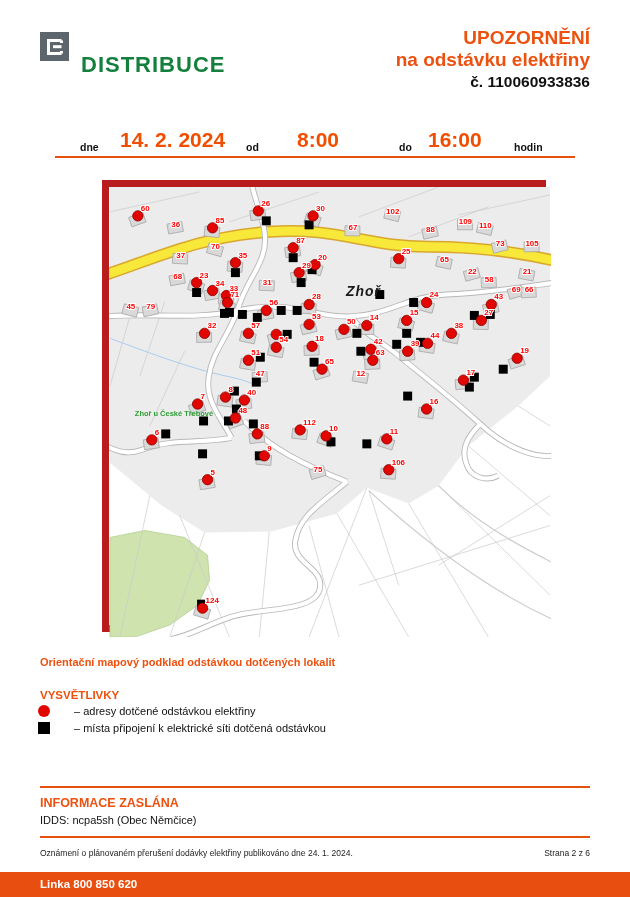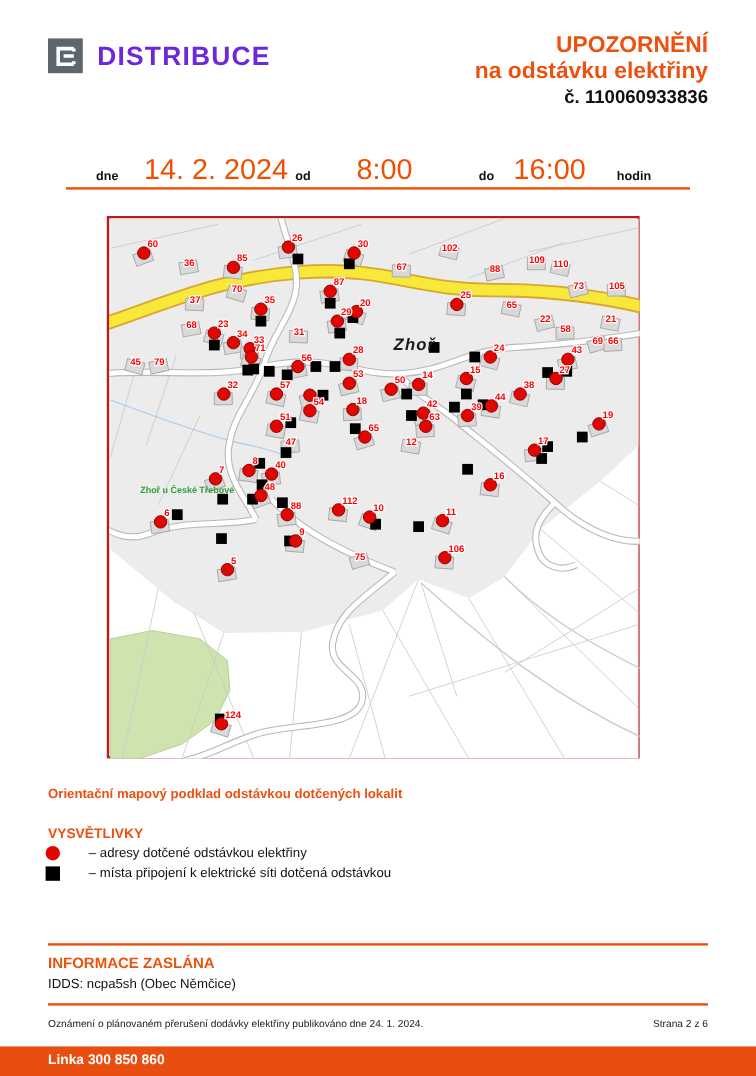--- a/index.html
+++ b/index.html
@@ -4,30 +4,30 @@
 <style>
   * { margin:0; padding:0; box-sizing:border-box; }
   html,body { background:#fff; }
   body { font-family:"Liberation Sans", sans-serif; }
   #page {
     position:relative; width:630px; height:897px; background:#ffffff; overflow:hidden;
   }
   .abs { position:absolute; }
   
   #logo-square { left:40px; top:32px; width:29px; height:29px; background:#5d666c; }
-  #brand { left:81px; top:34px; font-size:22px; font-weight:bold; color:#6d28d9; letter-spacing:1px; }
+  #brand { left:81px; top:52px; font-size:22px; font-weight:bold; color:#15803d; letter-spacing:1px; }
   #notice { right:40px; top:27px; text-align:right; line-height:22px; }
   #notice .orange { color:#ed510f; font-weight:bold; font-size:19px; }
   #notice .black  { color:#111; font-weight:bold; font-size:15.5px; }
   
   .sched-label { font-size:10.5px; font-weight:bold; color:#111; }
-  .sched-value { font-size:24px; font-weight:normal; color:#f04e00; }
+  .sched-value { font-size:21px; font-weight:bold; color:#f04e00; }
   #date-line { left:55px; top:156px; width:520px; height:2px; background:#e8500f; }
   
-  #map-frame { left:89px; top:180px; width:444px; height:452px; border:2px solid #b91c1c; background:#fff; }
+  #map-frame { left:102px; top:180px; width:444px; height:452px; border:7px solid #b91c1c; background:#fff; }
   
   #map-caption { left:40px; top:656px; font-size:11px; font-weight:bold; color:#ed510f; }
   #legend-title { left:40px; top:689px; font-size:11.5px; font-weight:bold; color:#ed510f; }
   .legend-row { left:38px; height:14px; display:flex; align-items:center; gap:24px; }
   .legend-dot { width:12px; height:12px; border-radius:50%; background:#e10600; }
   .legend-square { width:12px; height:12px; background:#000; }
   .legend-text { font-size:11px; color:#111; }
   .orange-rule { left:40px; width:550px; height:1.5px; background:#e8500f; }
   #info-title { left:40px; top:796px; font-size:12.5px; font-weight:bold; color:#ed510f; }
   #info-value { left:40px; top:814px; font-size:11px; color:#111; }
@@ -377,16 +377,16 @@
   </div>
 
   <div class="abs orange-rule" style="top:786px"></div>
   <div id="info-title" class="abs">INFORMACE ZASLÁNA</div>
   <div id="info-value" class="abs">IDDS: ncpa5sh (Obec Němčice)</div>
   <div class="abs orange-rule" style="top:836px"></div>
 
   <div id="footer-note" class="abs">Oznámení o plánovaném přerušení dodávky elektřiny publikováno dne 24. 1. 2024.</div>
   <div id="page-num" class="abs">Strana 2 z 6</div>
   <div id="bottom-bar" class="abs">
-    <span id="bar-phone">Linka 300 850 860</span>
+    <span id="bar-phone">Linka 800 850 620</span>
   </div>
 
 </div>
 
 </body></html>

